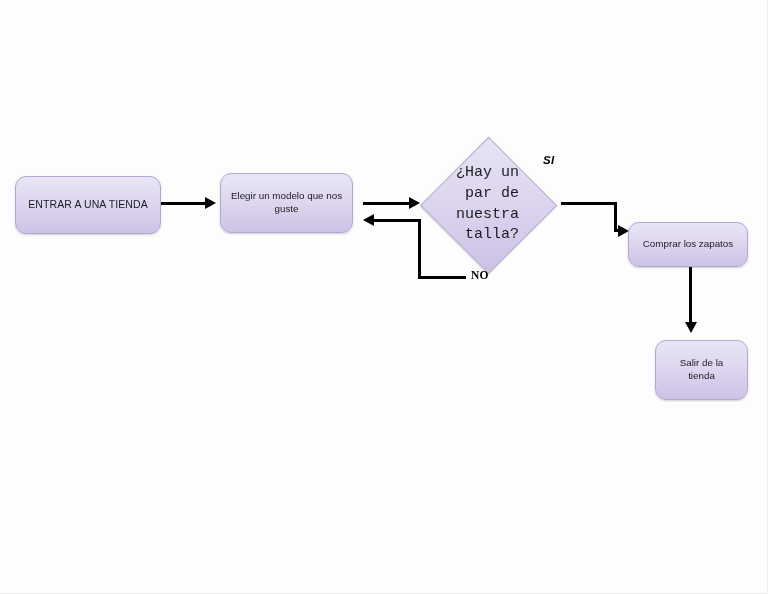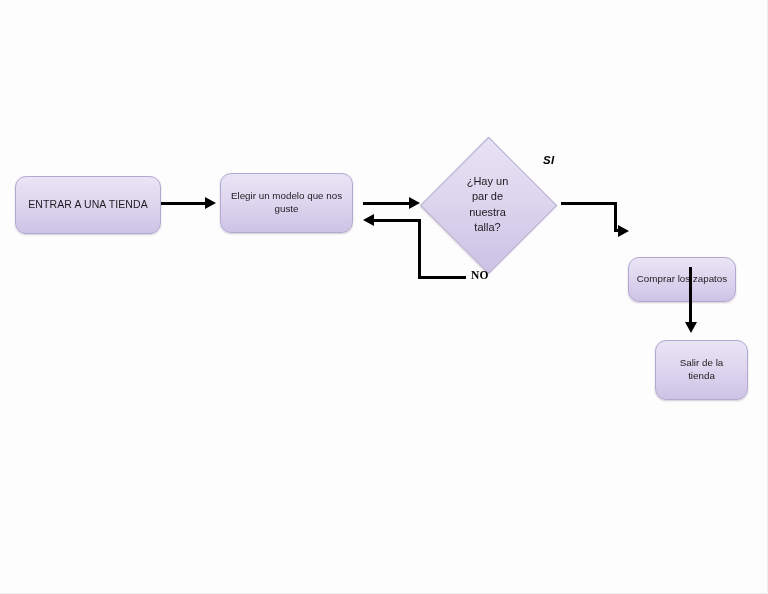--- a/index.html
+++ b/index.html
@@ -40,21 +40,21 @@
     line-height: 1.32;
     padding: 0 7px;
   }
 
   #node-entrar       { left: 15px;  top: 176px; width: 146px; height: 58px; }
   #node-entrar .node-label { font-size: 10.5px; letter-spacing: .1px; }
 
   #node-elegir       { left: 220px; top: 173px; width: 133px; height: 60px; }
   #node-elegir .node-label { font-size: 9.8px; }
 
-  #node-comprar      { left: 628px; top: 222px; width: 108px; height: 45px; margin-top: 35px; }
+  #node-comprar      { left: 628px; top: 222px; width: 120px; height: 45px; }
   #node-comprar .node-label { font-size: 9.8px; }
 
   #node-salir        { left: 655px; top: 340px; width: 93px;  height: 60px; }
   #node-salir .node-label { font-size: 9.8px; }
 
   
   #node-decision {
     position: absolute;
     left: 420px;
     top: 137px;
@@ -71,25 +71,26 @@
     background: linear-gradient(135deg, #e7e3f4 0%, #ddd6ee 45%, #cbc1e5 100%);
     border: 1px solid #b0a6cd;
     box-shadow: 0 1px 2px rgba(120,110,150,0.30);
   }
   #node-decision .diamond-text {
     position: absolute;
     inset: 0;
     display: flex;
     align-items: center;
     justify-content: center;
-    text-align: center;
-    font-size: 11px;
+    text-align: right;
+    font-size: 15px;
     line-height: 1.38;
     color: #1c1c20;
     white-space: pre-line;
+    font-family: Liberation Mono, monospace;
   }
 
   
   .seg {
     position: absolute;
     background: #000000;
   }
   .seg-h { height: 3px; }
   .seg-v { width: 3px; }
 

